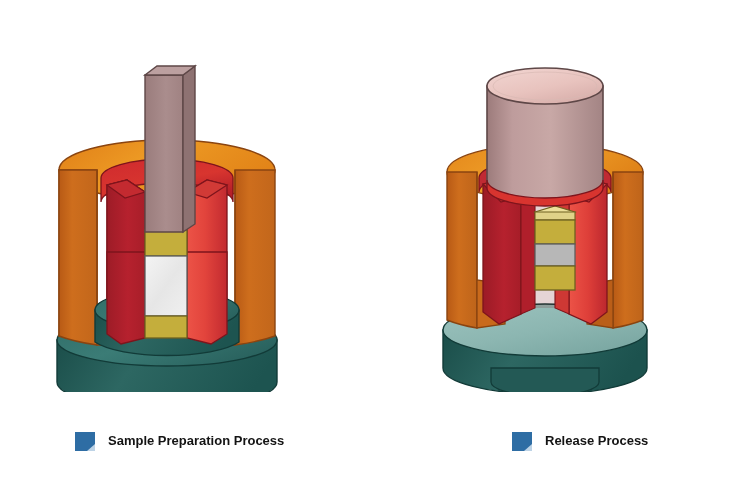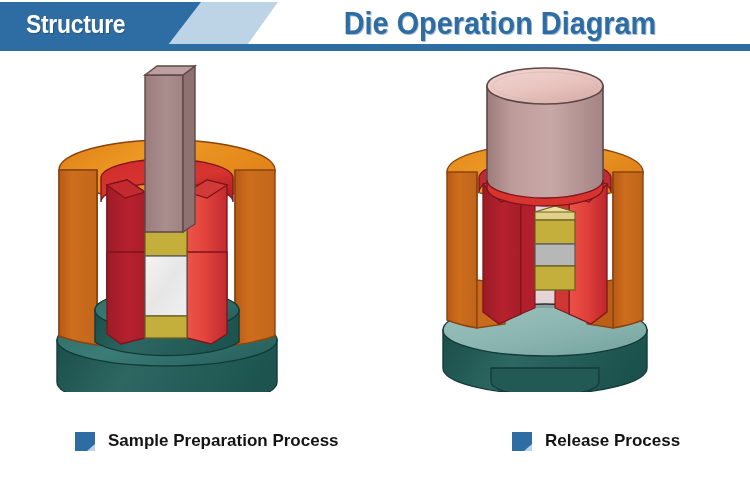--- a/index.html
+++ b/index.html
@@ -131,40 +131,32 @@
     width: 8px;
     height: 7px;
     background: #BDD3E6;
     clip-path: polygon(100% 0, 100% 100%, 0 100%);
   }
   .legend-text {
     position: absolute;
     left: 33px; top: 0;
     height: 22px;
     line-height: 22px;
-    font-size: 17px;
+    font-size: 13px;
     font-weight: bold;
     color: #141414;
     font-family: "Liberation Sans Narrow", "Liberation Sans", sans-serif;
     white-space: nowrap;
   }
 </style>
 </head>
 <body>
 
 <div id="page">
 
-  <div id="header">
-    <div id="header-blue-block"></div>
-    <div id="header-blue-slant"></div>
-    <div id="header-light-slant"></div>
-    <div id="header-underbar"></div>
-    <div id="structure-label">Structure</div>
-    <div id="header-title">Die Operation Diagram</div>
-  </div>
 
   <div id="stage">
 
     <div class="figure" id="figure-left">
       <svg viewBox="0 0 340 340" xmlns="http://www.w3.org/2000/svg">
         <defs>
           <linearGradient id="L-outerFront" x1="0" y1="0" x2="1" y2="0">
             <stop offset="0%" stop-color="#B85A15"></stop>
             <stop offset="35%" stop-color="#CE6E1D"></stop>
             <stop offset="100%" stop-color="#C2661B"></stop>

